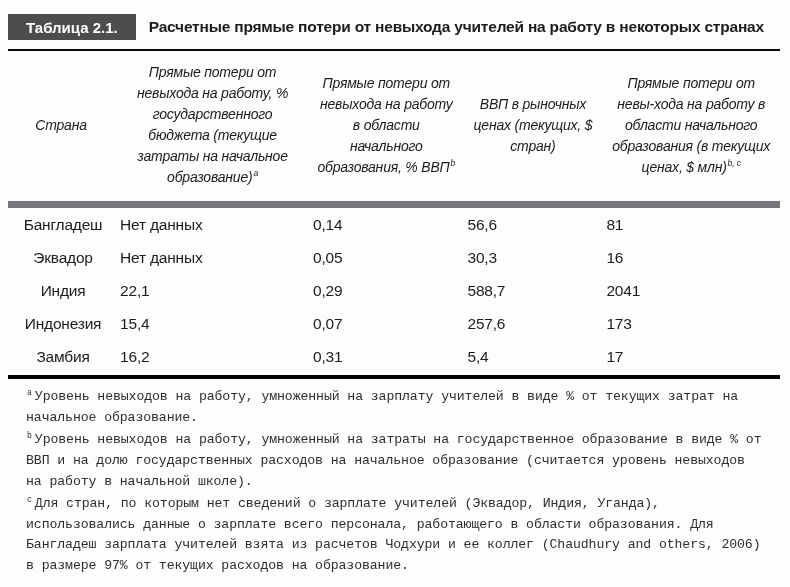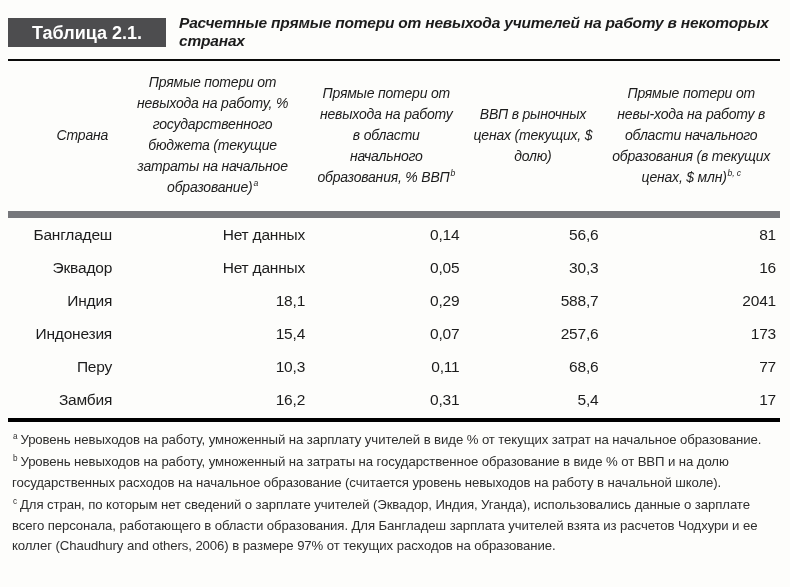--- a/index.html
+++ b/index.html
@@ -4,37 +4,37 @@
 <style>
   html,body{margin:0;padding:0;background:#ffffff;}
   .page{
     width:790px;height:587px;box-sizing:border-box;position:relative;
     background:#fdfdfb;color:#1c1c1c;
     font-family:"Liberation Sans","DejaVu Sans",sans-serif;
     padding:14px 10px 0 8px;overflow:hidden;
   }
   
   .titlebar{display:flex;align-items:center;gap:13px;border-bottom:2.5px solid #0a0a0a;padding-bottom:9px;}
-  .badge{background:#4d4d4f;color:#ffffff;font-weight:bold;font-size:18px;line-height:1;padding:6px 24px 5px;white-space:nowrap;}
-  .title{font-weight:bold;font-size:15.5px;letter-spacing:-0.2px;font-style:italic;}
+  .badge{background:#4d4d4f;color:#ffffff;font-weight:bold;font-size:15px;line-height:1;padding:6px 18px 5px;white-space:nowrap;}
+  .title{font-weight:bold;font-size:15.5px;letter-spacing:-0.2px;}
   
   table{width:100%;border-collapse:collapse;table-layout:fixed;margin-top:0;}
   col.c1{width:14%;} col.c2{width:25%;} col.c3{width:20%;} col.c4{width:18%;} col.c5{width:23%;}
   thead th{
     font-style:italic;font-weight:normal;font-size:14px;line-height:1.5;
     text-align:center;vertical-align:middle;padding:11px 8px 13px;
     border-bottom:7px solid #76777b;letter-spacing:-0.2px;
   }
-  th.col-country,td.col-country{text-align:right;padding-left:6px;}
-  tbody td{font-size:15.5px;text-align:right;height:33px;vertical-align:middle;padding:0 4px;letter-spacing:-0.2px;}
+  th.col-country,td.col-country{text-align:center;padding-left:6px;}
+  tbody td{font-size:15.5px;text-align:left;height:33px;vertical-align:middle;padding:0 4px;letter-spacing:-0.2px;}
   tbody tr:last-child td{border-bottom:4px solid #000000;padding-bottom:2px;}
   sup{font-size:0.62em;font-style:italic;margin-left:1px;}
   
   .footnotes{margin-top:8px;font-size:13.2px;line-height:1.55;color:#2e2e2e;letter-spacing:-0.1px;}
-  .footnotes p{margin:2px 4px;}
+  .footnotes p{margin:2px 18px;font-family:Liberation Mono, monospace;}
   .footnotes sup{font-style:normal;margin-right:3px;}
 </style>
 </head>
 <body>
 
 <div class="page">
 
   <header class="titlebar">
     <span class="badge">Таблица 2.1.</span>
     <span class="title">Расчетные прямые потери от невыхода учителей на работу в некоторых странах</span>
@@ -46,59 +46,52 @@
         <col class="c2">
         <col class="c3">
         <col class="c4">
         <col class="c5">
     </colgroup>
     <thead>
       <tr id="header-row">
           <th class="col-country">Страна</th>
           <th>Прямые потери от невыхода на работу, % государственного бюджета (текущие затраты на начальное образование)<sup>a</sup></th>
           <th>Прямые потери от невыхода на работу в области начального образования, % ВВП<sup>b</sup></th>
-          <th>ВВП в рыночных ценах (текущих, $ долю)</th>
+          <th>ВВП в рыночных ценах (текущих, $ стран)</th>
           <th>Прямые потери от невы-хода на работу в области начального образования (в текущих ценах, $ млн)<sup>b, c</sup></th>
         </tr>
     </thead>
     <tbody id="body-rows">
         <tr>
           <td class="col-country">Бангладеш</td>
           <td>Нет данных</td>
           <td>0,14</td>
           <td>56,6</td>
           <td>81</td>
         </tr>
         <tr>
           <td class="col-country">Эквадор</td>
           <td>Нет данных</td>
           <td>0,05</td>
           <td>30,3</td>
           <td>16</td>
         </tr>
         <tr>
           <td class="col-country">Индия</td>
-          <td>18,1</td>
+          <td>22,1</td>
           <td>0,29</td>
           <td>588,7</td>
           <td>2041</td>
         </tr>
         <tr>
           <td class="col-country">Индонезия</td>
           <td>15,4</td>
           <td>0,07</td>
           <td>257,6</td>
           <td>173</td>
-        </tr>
-        <tr>
-          <td class="col-country">Перу</td>
-          <td>10,3</td>
-          <td>0,11</td>
-          <td>68,6</td>
-          <td>77</td>
         </tr>
         <tr>
           <td class="col-country">Замбия</td>
           <td>16,2</td>
           <td>0,31</td>
           <td>5,4</td>
           <td>17</td>
         </tr>
       </tbody>
   </table>

